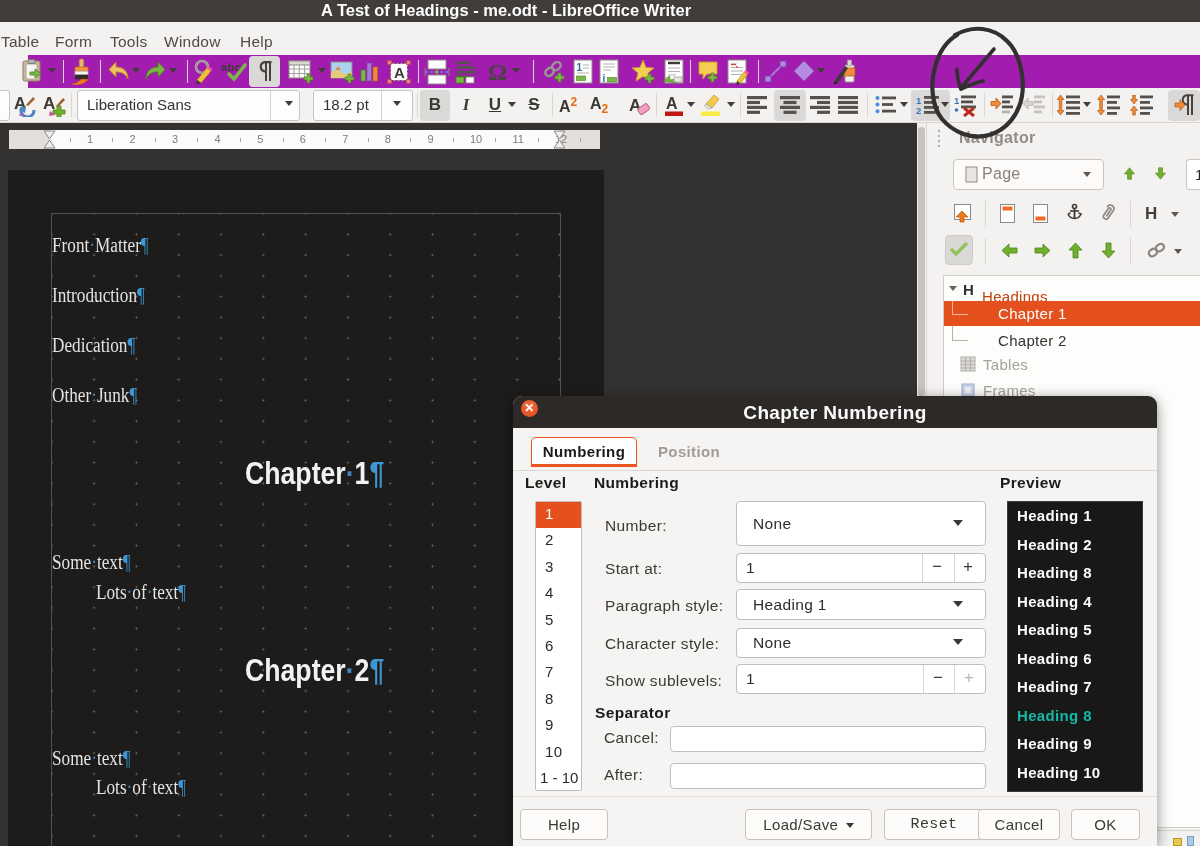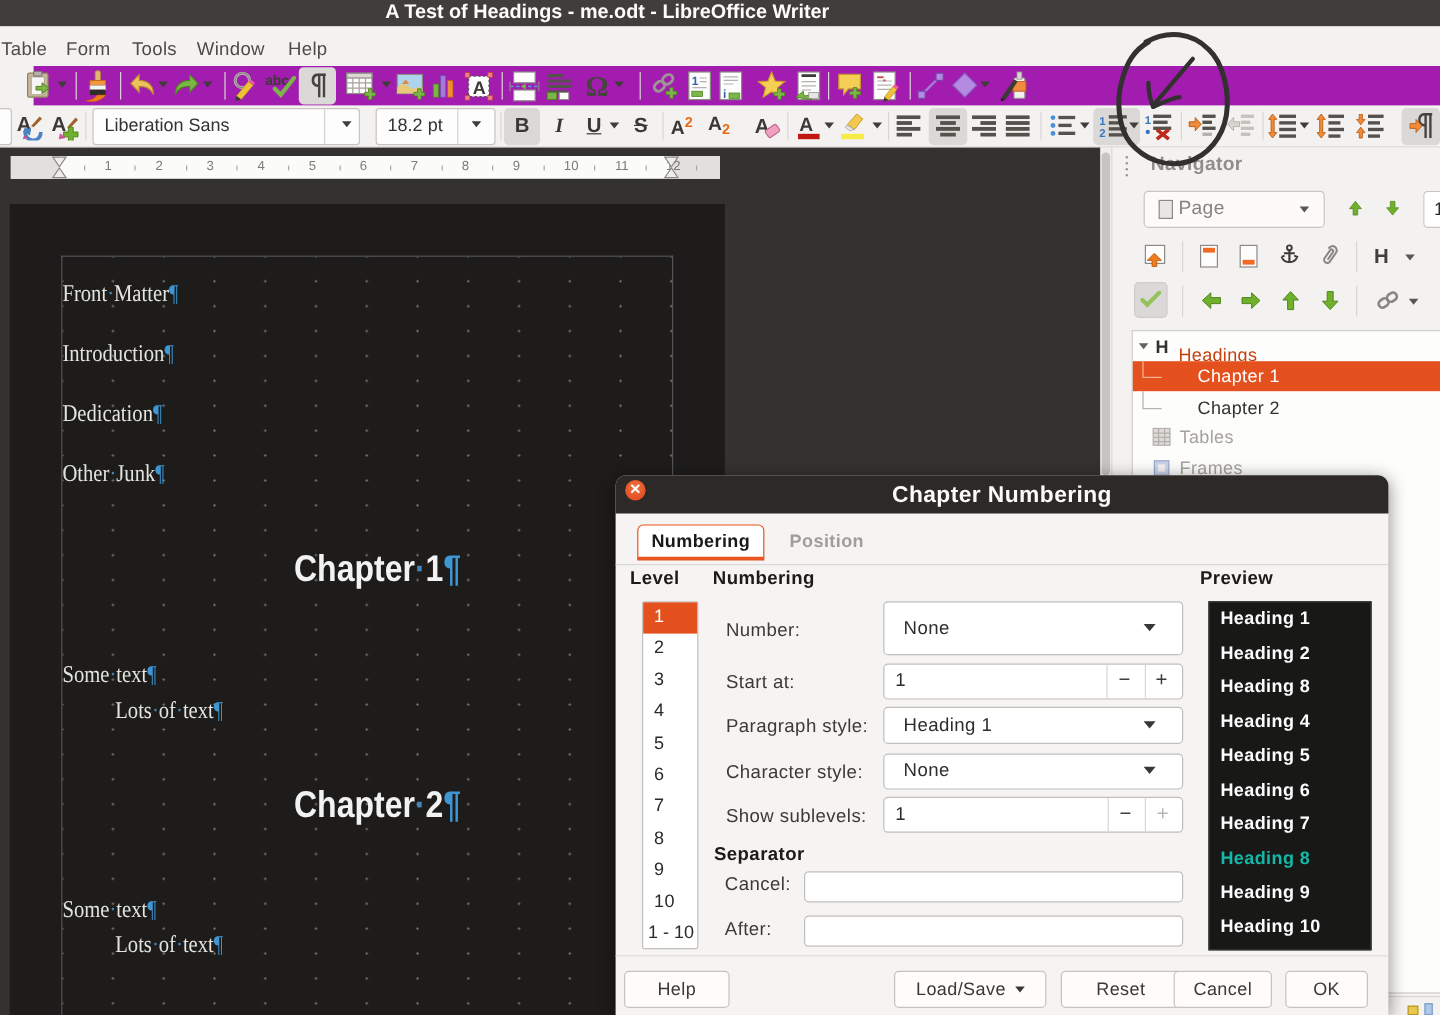--- a/index.html
+++ b/index.html
@@ -680,21 +680,21 @@
       <div style="position:absolute;left:9px;top:147.5px;font-size:15px;font-weight:bold;color:#fcfcfc;">Heading 6</div>
       <div style="position:absolute;left:9px;top:176px;font-size:15px;font-weight:bold;color:#fcfcfc;">Heading 7</div>
       <div style="position:absolute;left:9px;top:204.5px;font-size:15px;font-weight:bold;color:#14b8a6;">Heading 8</div>
       <div style="position:absolute;left:9px;top:233px;font-size:15px;font-weight:bold;color:#fcfcfc;">Heading 9</div>
       <div style="position:absolute;left:9px;top:261.5px;font-size:15px;font-weight:bold;color:#fcfcfc;">Heading 10</div>
     </div>
 
     <div style="position:absolute;left:0px;top:400px;width:644px;height:1px;background:#e0dcd9;"></div>
     <div class="btn" style="left:7px;top:413px;width:88px;line-height:29px;">Help</div>
     <div class="btn" style="left:232px;top:413px;width:127px;line-height:29px;">Load/Save <span style="display:inline-block;width:0;height:0;border-left:4px solid transparent;border-right:4px solid transparent;border-top:5px solid #3a3835;margin-left:3px;vertical-align:2px;"></span></div>
-    <div class="btn" style="left:371px;top:413px;width:100px;line-height:29px;">Reset</div>
+    <div class="btn" style="left:371px;top:413px;width:100px;line-height:29px;font-family:Liberation Mono, monospace;">Reset</div>
     <div class="btn" style="left:465px;top:413px;width:82px;line-height:29px;">Cancel</div>
     <div class="btn" style="left:558px;top:413px;width:69px;line-height:29px;">OK</div>
   </div>
 
   <svg class="abs" id="annot" viewBox="0 0 170 150">
     <path d="M 60 15 C 78 5, 98 7, 112 21 C 124 32, 130 56, 127 76 C 124 94, 112 110, 94 115 C 76 120, 58 112, 47 99 C 37 87, 35 64, 40 47 C 44 32, 50 22, 62 15" fill="none" stroke="#32312f" stroke-width="4.2" stroke-linecap="round"></path>
     <path d="M 99 29 L 66 68" fill="none" stroke="#32312f" stroke-width="3.6" stroke-linecap="round"></path>
     <path d="M 62 49 C 62 56, 63 62, 66 69" fill="none" stroke="#32312f" stroke-width="3.6" stroke-linecap="round"></path>
     <path d="M 66 69 C 73 66, 81 62, 88 61" fill="none" stroke="#32312f" stroke-width="3.6" stroke-linecap="round"></path>
   </svg>

